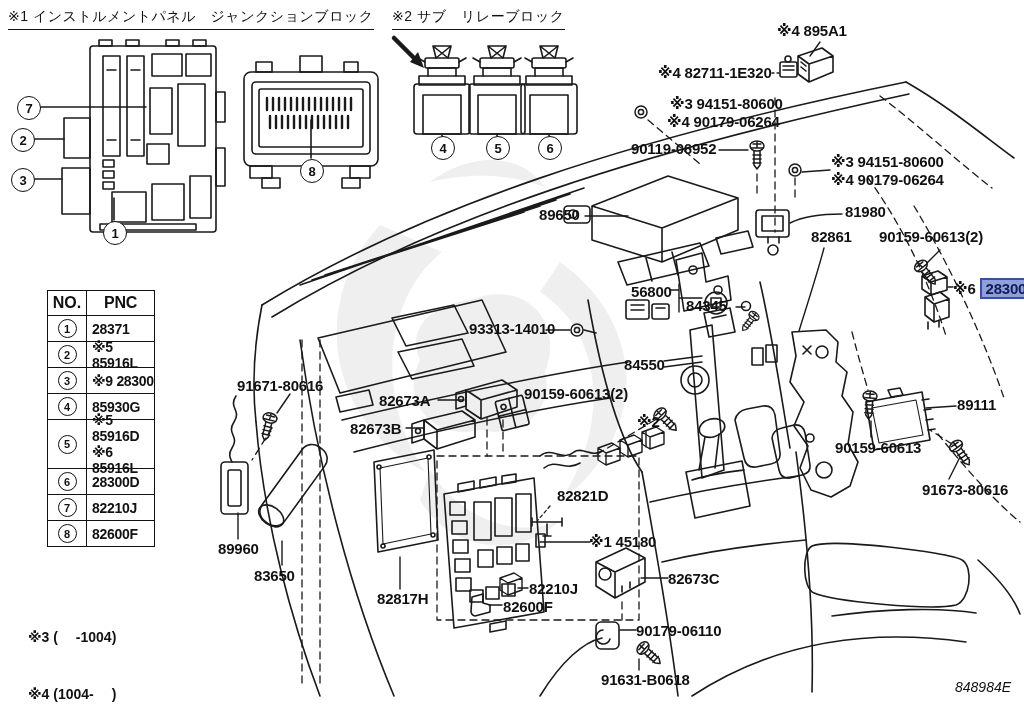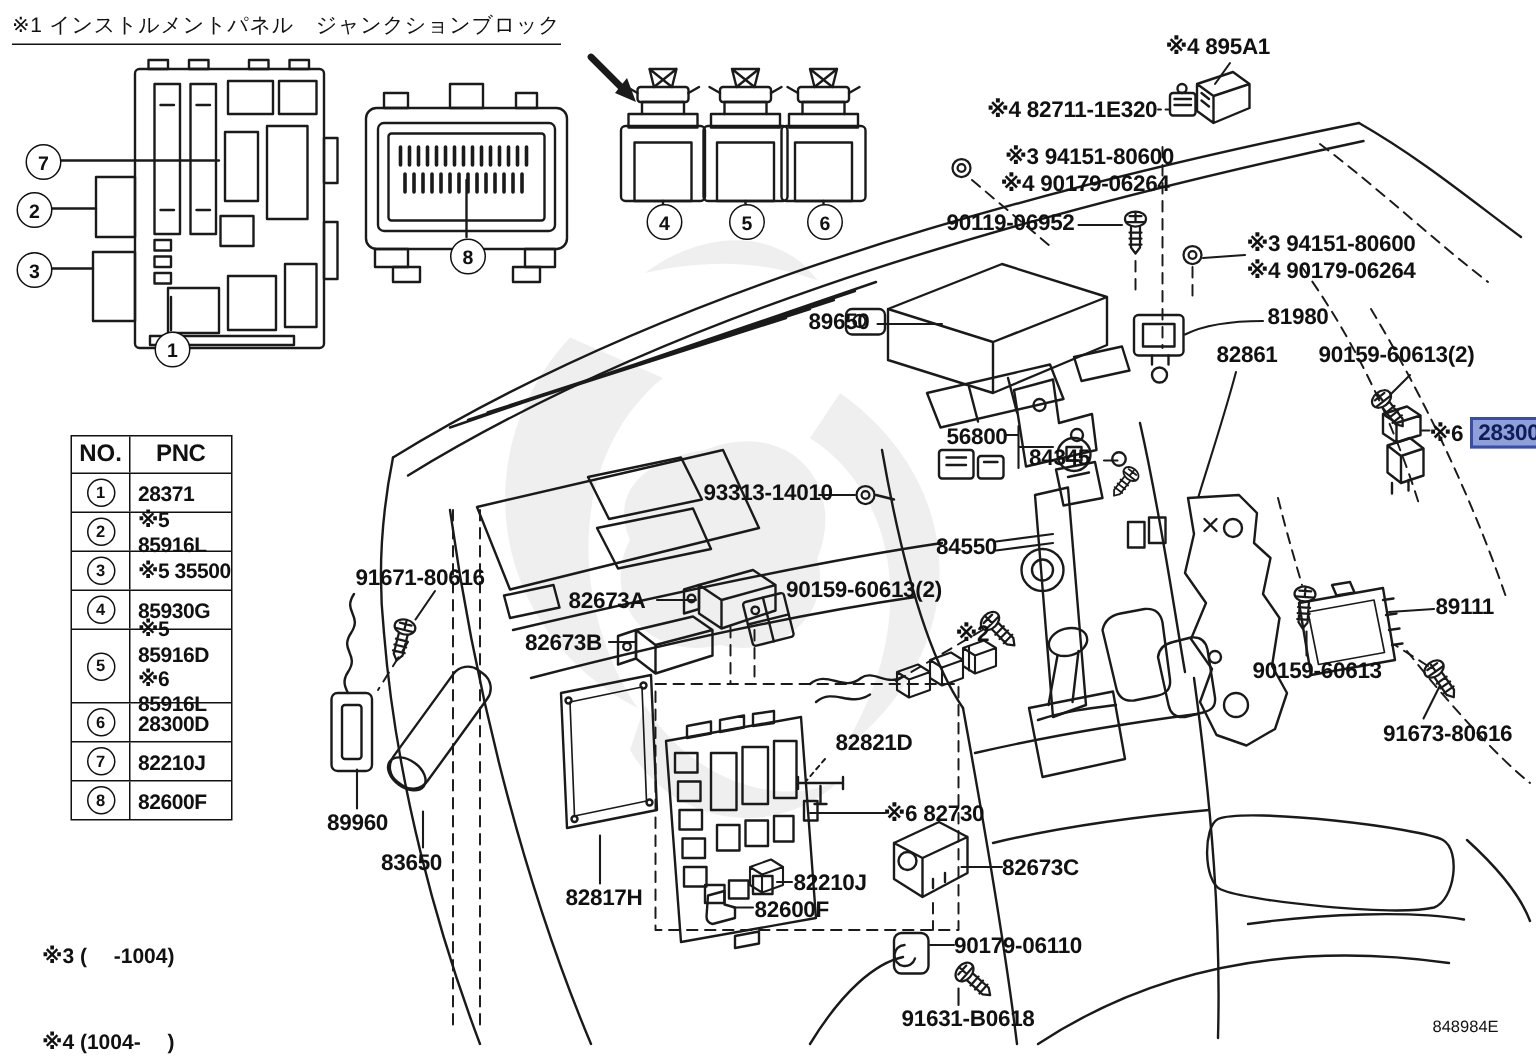--- a/index.html
+++ b/index.html
@@ -20,21 +20,21 @@
   .trow:first-child{border-top:none;height:24px;}
   .trow.dbl{height:48px;}
   .tno{width:38px;display:flex;align-items:center;justify-content:center;border-right:1.5px solid #111;}
   .tpnc{flex:1;display:flex;flex-direction:column;justify-content:center;padding-left:5px;
         font-weight:bold;font-size:14px;letter-spacing:-.3px;}
   .thead .tno,.thead .tpnc{font-size:16px;font-weight:bold;align-items:center;padding-left:0;}
   .thead .tpnc{flex-direction:row;justify-content:center;}
   .cnum{display:inline-flex;width:17px;height:17px;border:1.5px solid #111;border-radius:50%;
         align-items:center;justify-content:center;font-size:11px;font-weight:bold;background:#fff;}
   .notes{position:absolute;left:28px;top:590px;font-weight:bold;font-size:14px;line-height:19px;white-space:pre;}
-  .dcode{position:absolute;left:955px;top:679px;font-size:11px;}
+  .dcode{position:absolute;left:955px;top:679px;font-size:14px;font-style:italic;}
 </style>
 </head>
 <body>
 
 <div id="stage">
 
 <svg width="1024" height="707" viewBox="0 0 1024 707" xmlns="http://www.w3.org/2000/svg">
   <defs>
     <g id="scrW" stroke="#1a1a1a" fill="none" stroke-width="1.5">
       <ellipse cx="0" cy="0" rx="7" ry="5"></ellipse>
@@ -312,20 +312,21 @@
       <path d="M550,506 L538,520" stroke-dasharray="3 3"></path>
       <path d="M880,96 C922,128 958,162 992,188"></path>
       <path d="M868,178 C900,222 928,278 946,336"></path>
       <path d="M914,206 C950,266 982,334 1004,398"></path>
       <path d="M938,434 C968,472 1000,506 1020,522"></path>
     </g>
   </g>
 </svg>
 
 <div class="title" style="left:8px;top:8px;">※1 インストルメントパネル　ジャンクションブロック</div>
+<div class="title" style="left:392px;top:8px;">※2 サブ　リレーブロック</div>
 
 <div class="co" style="left:17px;top:96px;">
       <span>7</span>
     </div>
 <div class="co" style="left:11px;top:128px;">
       <span>2</span>
     </div>
 <div class="co" style="left:11px;top:168px;">
       <span>3</span>
     </div>
@@ -366,21 +367,21 @@
 <div class="pl" style="left:624px;top:356px;">84550</div>
 <div class="pl" style="left:379px;top:392px;">82673A</div>
 <div class="pl" style="left:350px;top:420px;">82673B</div>
 <div class="pl" style="left:524px;top:385px;">90159-60613(2)</div>
 <div class="pl" style="left:237px;top:377px;">91671-80616</div>
 <div class="pl" style="left:637px;top:413px;">※2</div>
 <div class="pl" style="left:957px;top:396px;">89111</div>
 <div class="pl" style="left:835px;top:439px;">90159-60613</div>
 <div class="pl" style="left:922px;top:481px;">91673-80616</div>
 <div class="pl" style="left:529px;top:487px;margin-left:28px;">82821D</div>
-<div class="pl" style="left:589px;top:533px;">※6 82730</div>
+<div class="pl" style="left:589px;top:533px;">※1 45180</div>
 <div class="pl" style="left:218px;top:540px;">89960</div>
 <div class="pl" style="left:254px;top:567px;">83650</div>
 <div class="pl" style="left:377px;top:590px;">82817H</div>
 <div class="pl" style="left:529px;top:580px;">82210J</div>
 <div class="pl" style="left:503px;top:598px;">82600F</div>
 <div class="pl" style="left:668px;top:570px;">82673C</div>
 <div class="pl" style="left:636px;top:622px;">90179-06110</div>
 <div class="pl" style="left:601px;top:671px;">91631-B0618</div>
 
 <div class="ptable">
@@ -397,21 +398,21 @@
   <div class="trow">
     <div class="tno">
           <span class="cnum">2</span>
         </div>
     <div class="tpnc">※5 85916L</div>
   </div>
   <div class="trow">
     <div class="tno">
           <span class="cnum">3</span>
         </div>
-    <div class="tpnc">※5 35500</div>
+    <div class="tpnc">※9 28300</div>
   </div>
   <div class="trow">
     <div class="tno">
           <span class="cnum">4</span>
         </div>
     <div class="tpnc">85930G</div>
   </div>
   <div class="trow dbl">
     <div class="tno">
           <span class="cnum">5</span>

